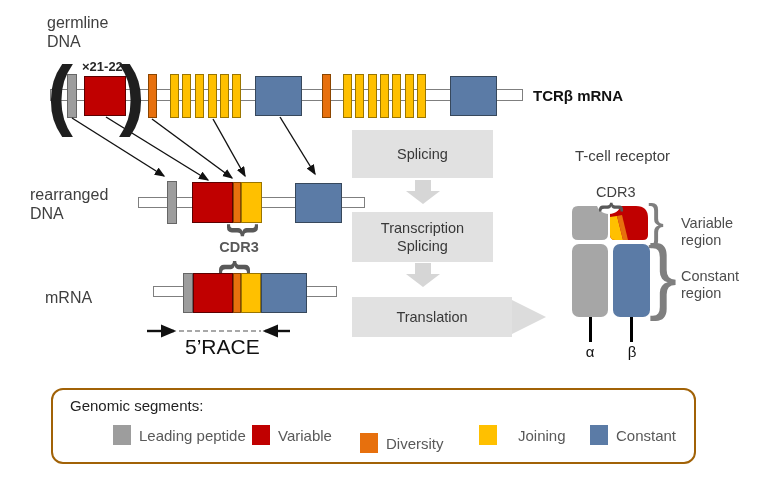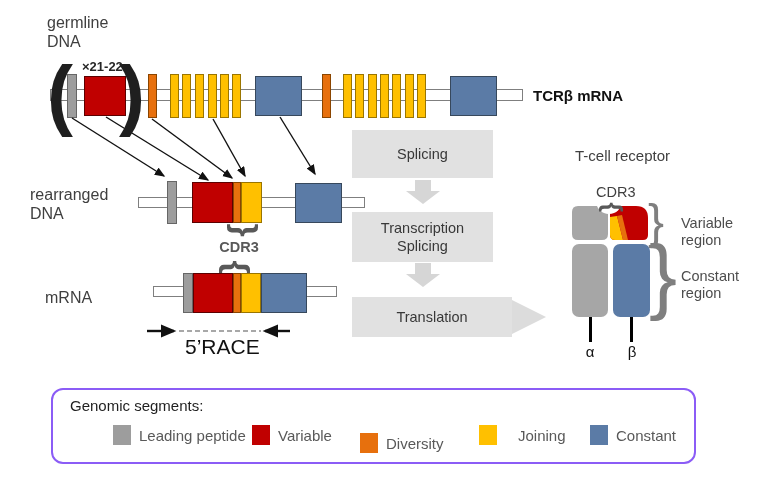--- a/index.html
+++ b/index.html
@@ -161,21 +161,21 @@
   <div>region</div>
 </div>
 <div class="abs" style="left:681px;top:268px;font-size:14.5px;color:#4d4d4d;line-height:17px;z-index:4;">
   <div>Constant</div>
   <div>region</div>
 </div>
 
 <div class="abs" style="left:580px;top:343px;width:20px;text-align:center;font-size:15px;color:#111;z-index:4;">α</div>
 <div class="abs" style="left:622px;top:343px;width:20px;text-align:center;font-size:15px;color:#111;z-index:4;">β</div>
 
-<div class="abs" style="left:51px;top:388px;width:645px;height:76px;border:2px solid #8b5cf6;border-radius:12px;box-sizing:border-box;z-index:2;">
+<div class="abs" style="left:51px;top:388px;width:645px;height:76px;border:2px solid #a16207;border-radius:12px;box-sizing:border-box;z-index:2;">
   <div style="position:absolute;left:17px;top:7px;font-size:15px;color:#1f1f1f;">Genomic segments:</div>
   <div id="legend-items">
       <div class="legend-item" style="left: 16px; top: 35px; margin-left: 44px;">
         <span class="legend-swatch" style="background: rgb(157, 157, 157);"></span>
         <span class="legend-label">Leading peptide</span>
       </div>
       <div class="legend-item" style="left: 199px; top: 35px;">
         <span class="legend-swatch" style="background: rgb(192, 0, 0);"></span>
         <span class="legend-label">Variable</span>
       </div>

